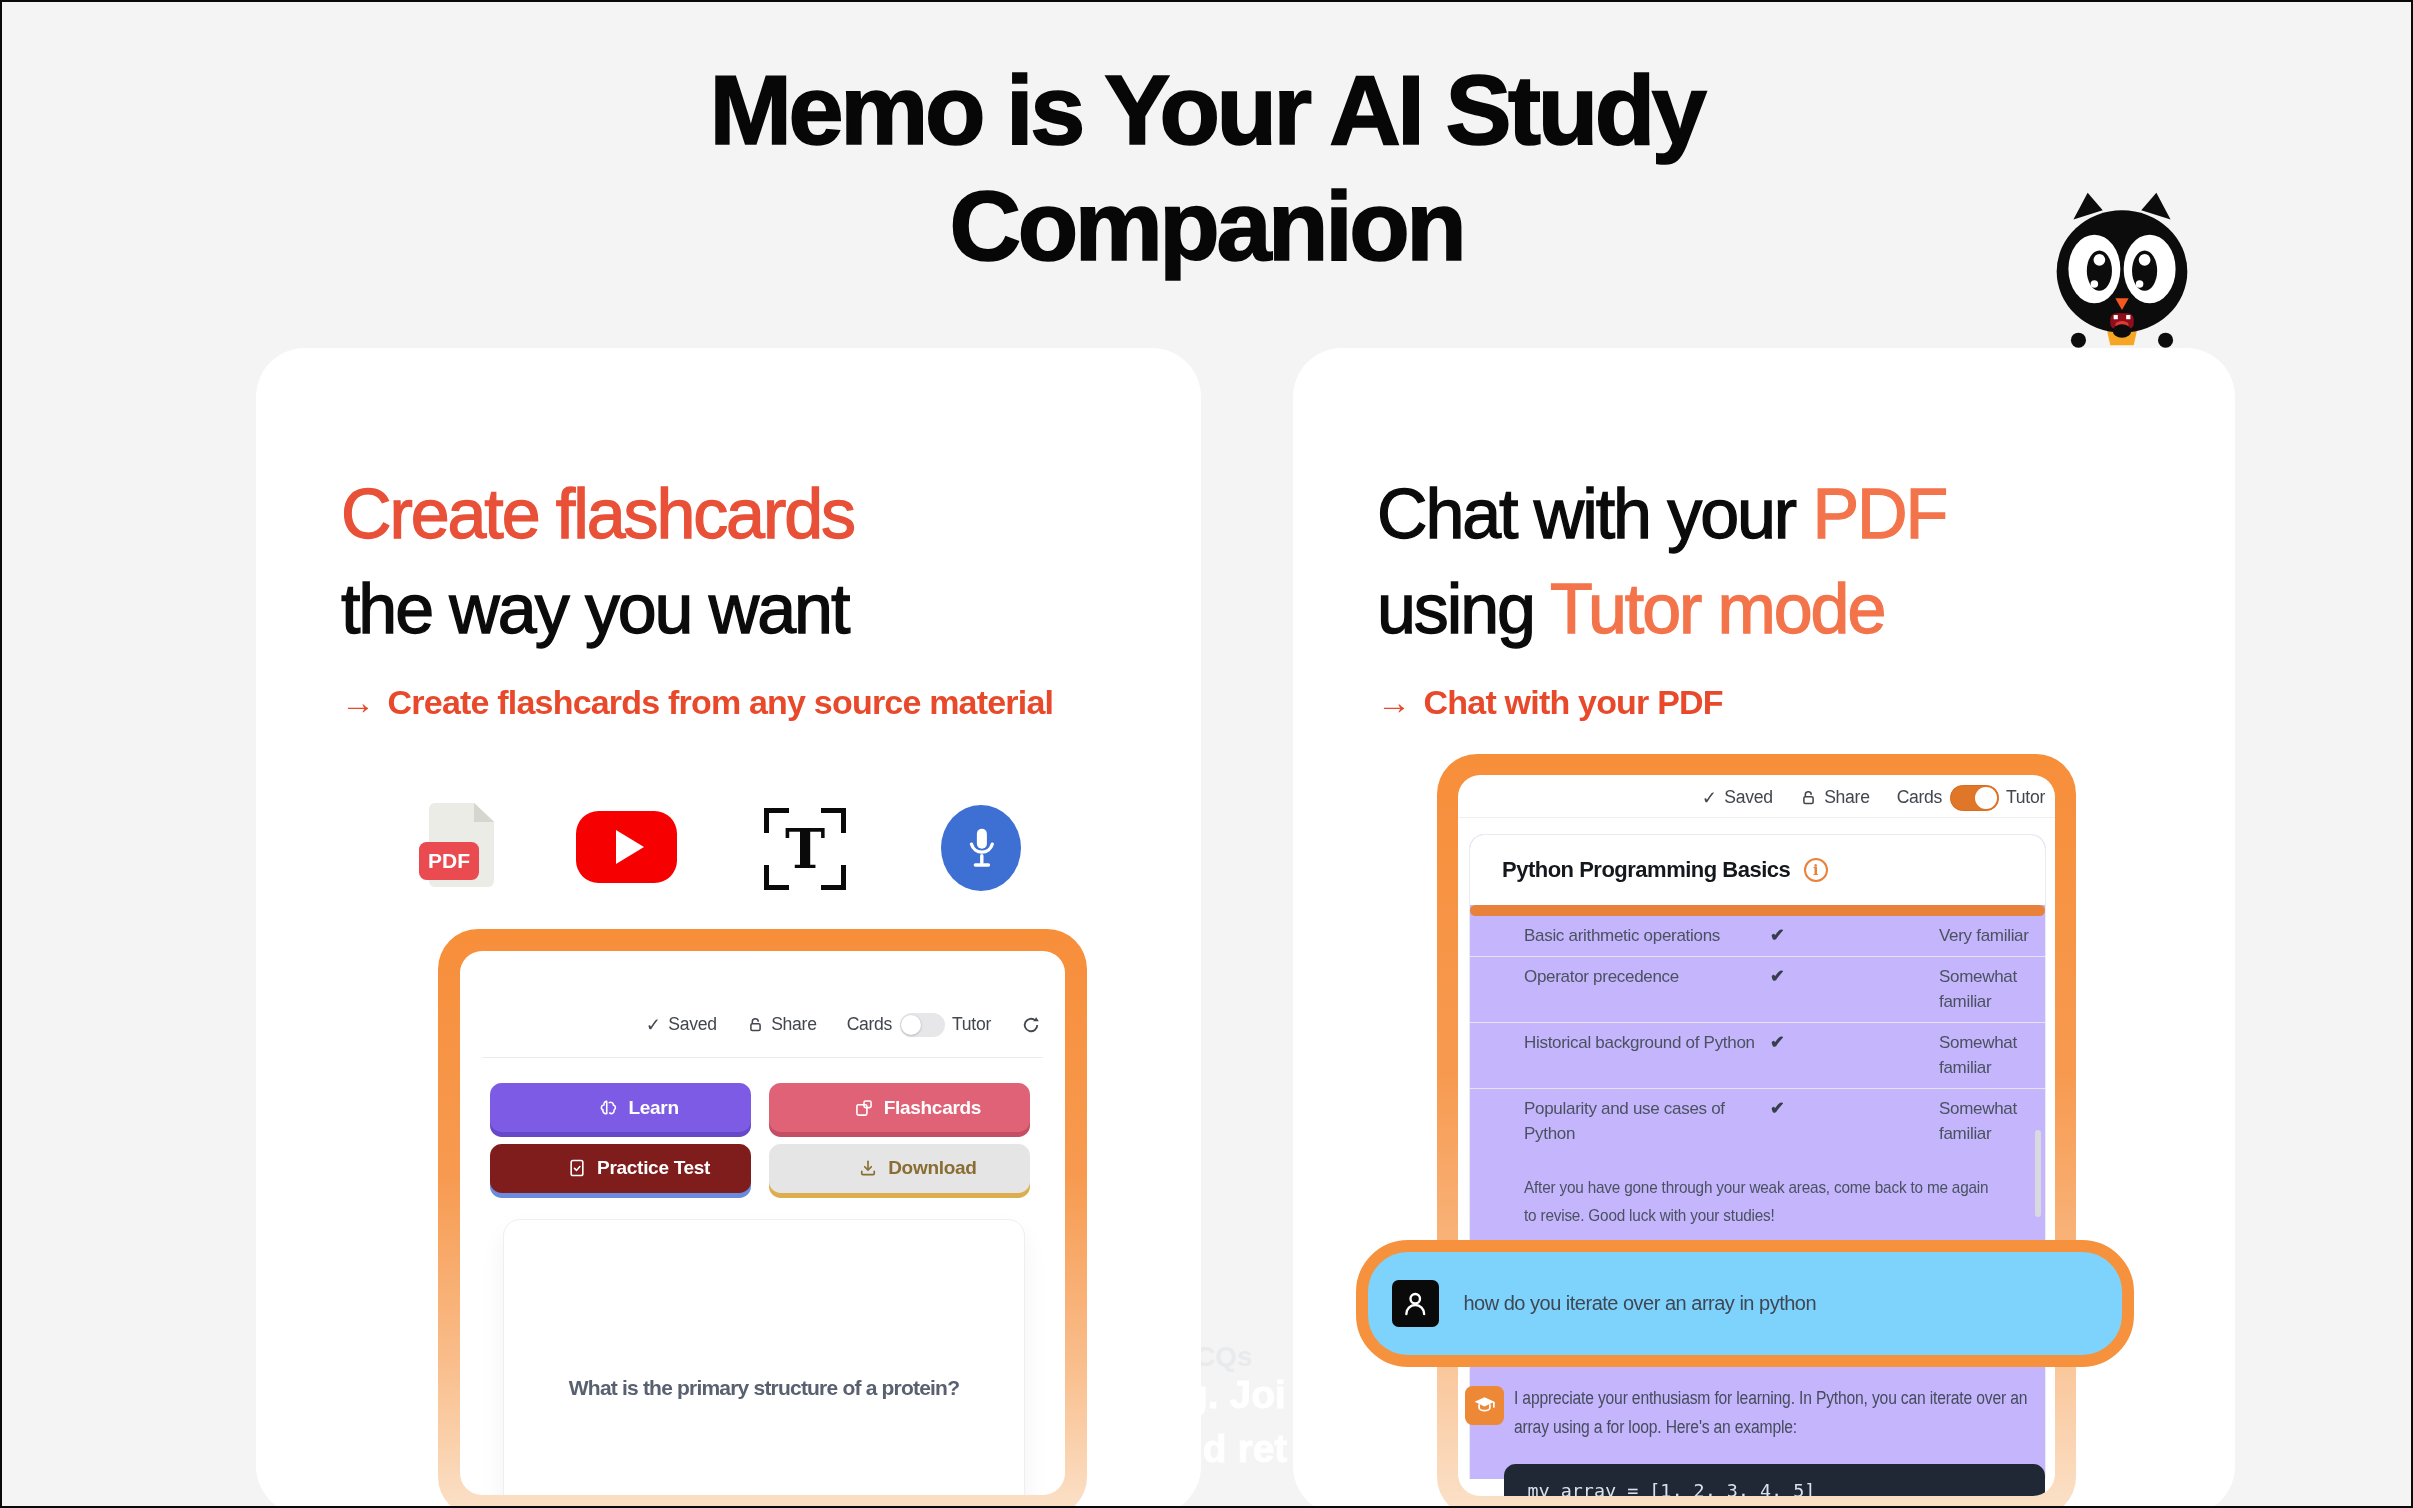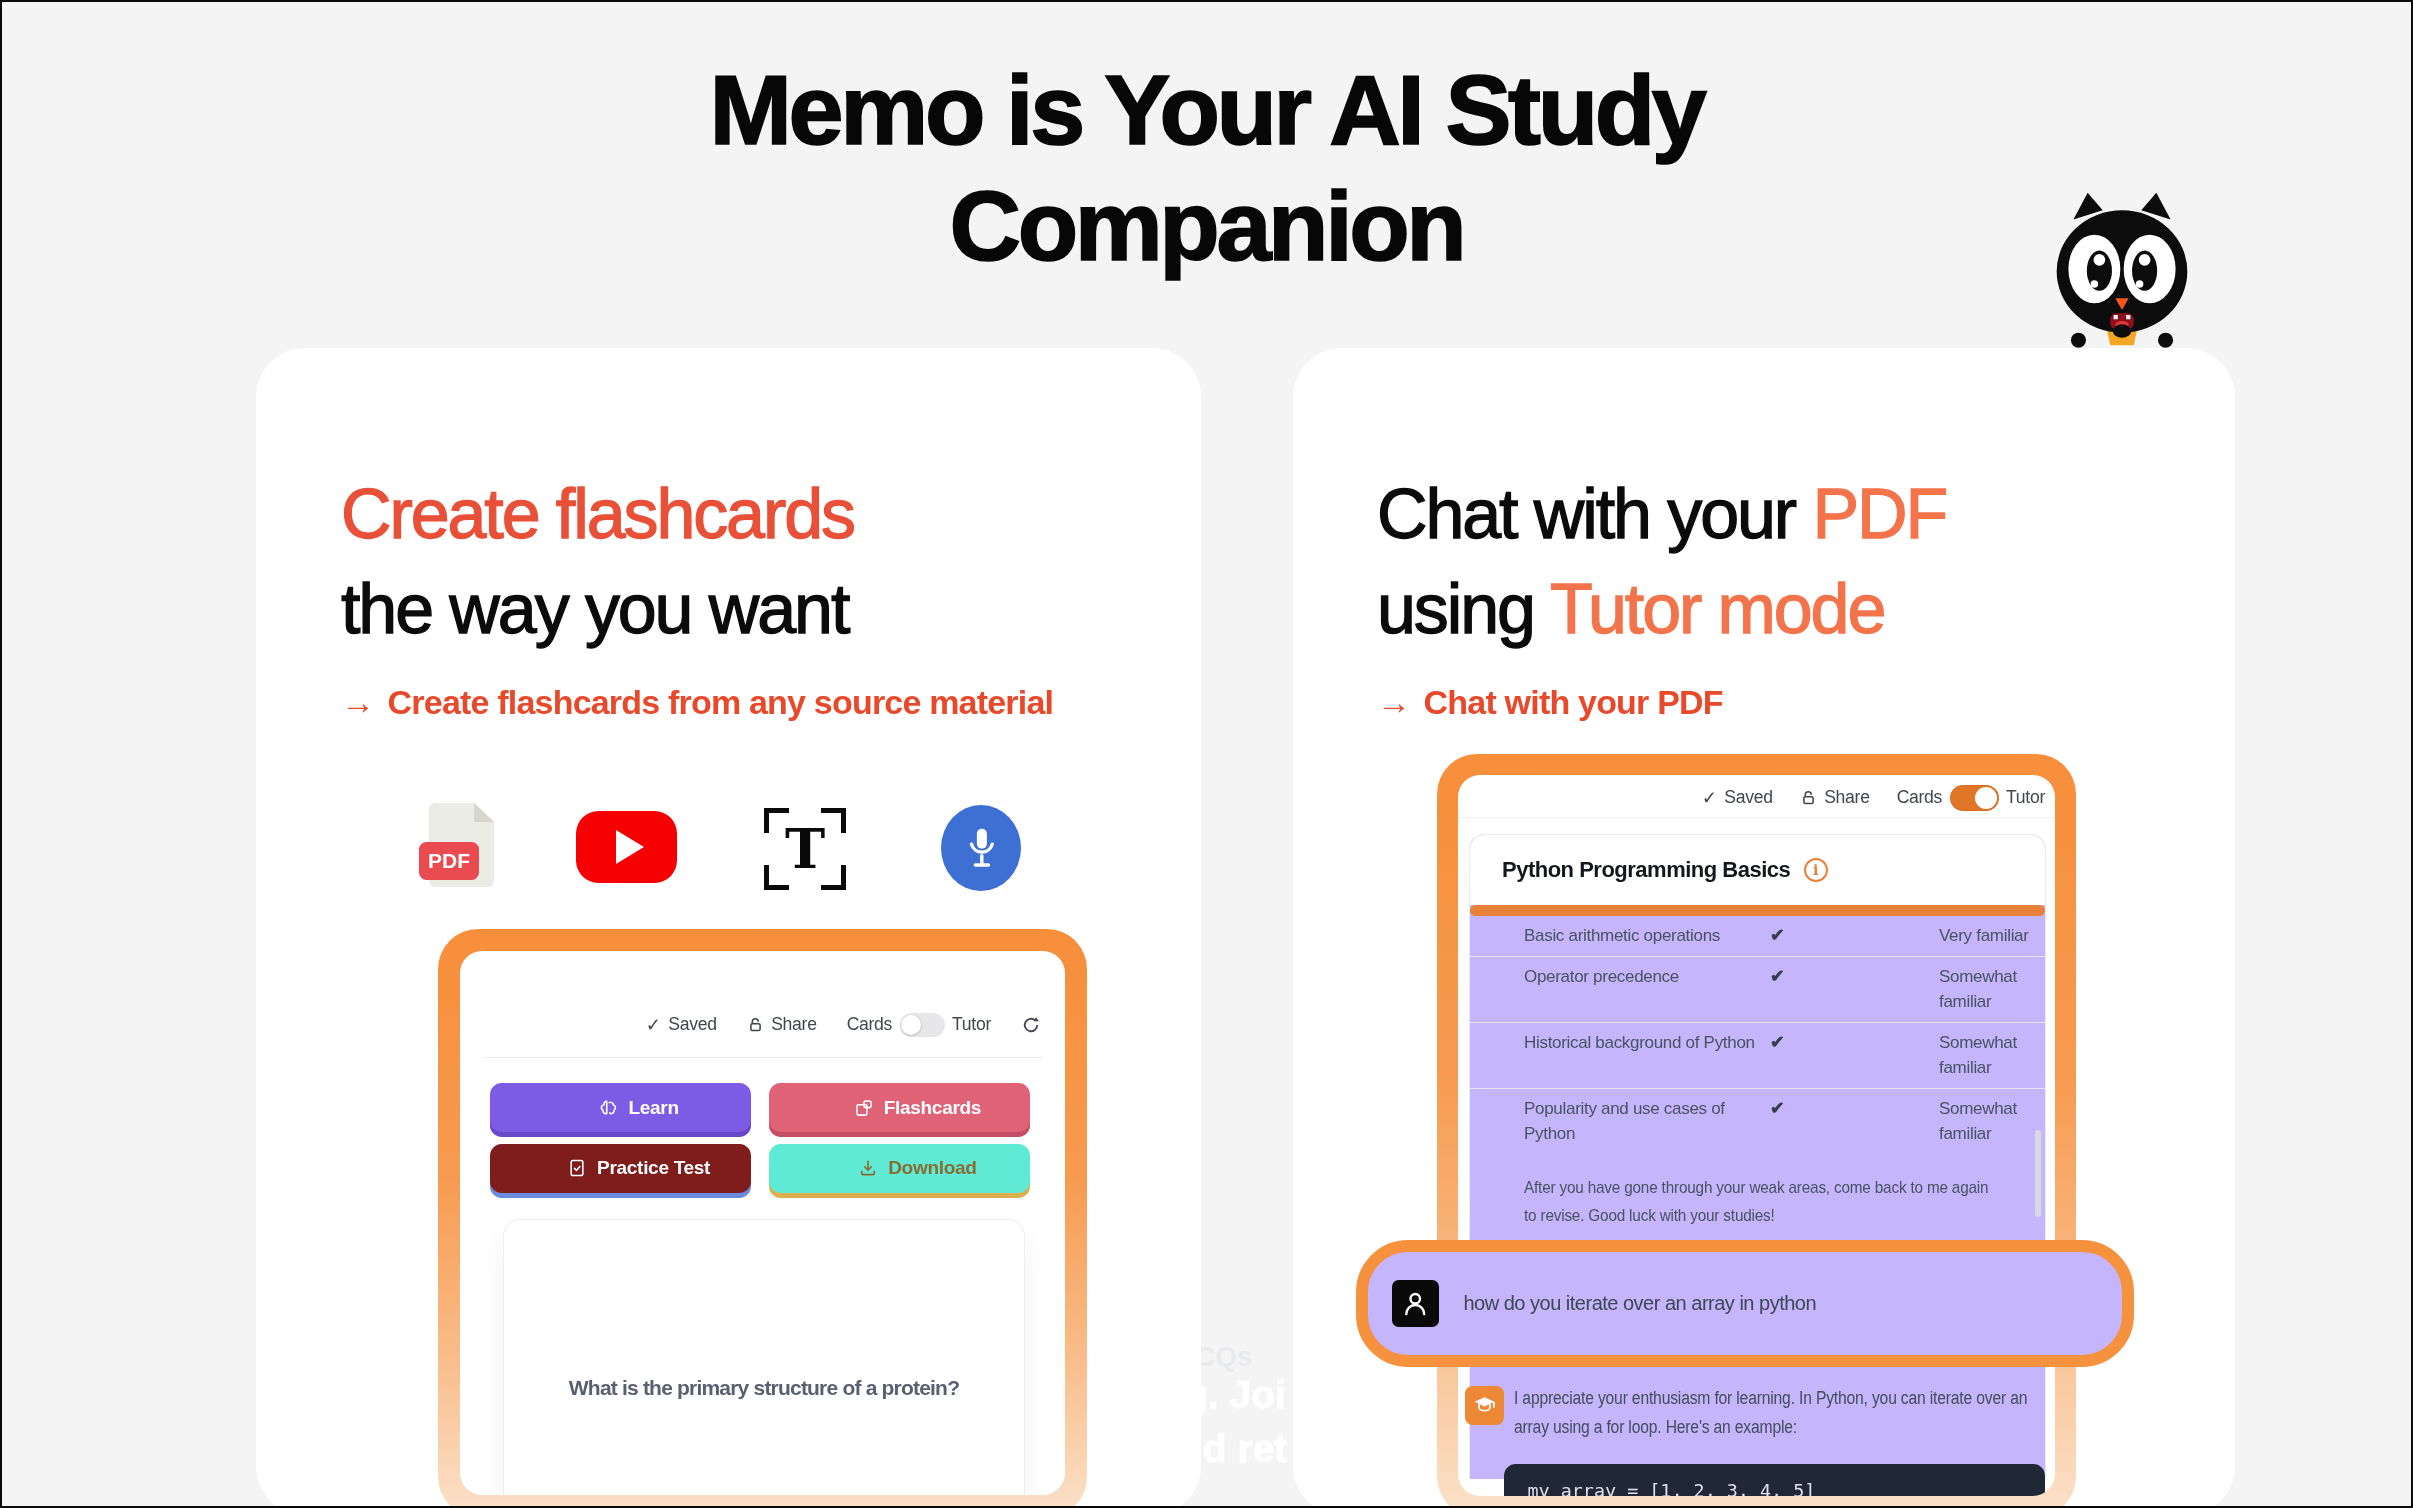--- a/index.html
+++ b/index.html
@@ -72,21 +72,21 @@
   .mdiv-left{top:106px;}
   .mdiv-right{top:42px;left:0;right:0;background:#EFEFF1;}
   
   .btns{position:absolute;left:30px;right:35px;top:132px;display:grid;
         grid-template-columns:1fr 1fr;gap:11.7px 17.6px;}
   .btn{height:49px;border-radius:11.7px;display:flex;align-items:center;justify-content:center;
        gap:10px;font-size:19px;font-weight:700;color:#fff;letter-spacing:-0.3px;padding-left:36px;}
   .btn.learn{background:#7D5BE5;box-shadow:0 5px 0 #6748C8;}
   .btn.flash{background:#E06277;box-shadow:0 5px 0 #C44E63;}
   .btn.practice{background:#7f1d1d;box-shadow:0 5px 0 #6A8BDE;}
-  .btn.download{background:#5eead4;box-shadow:0 5px 0 #DCAE4E;color:#8A6D33;}
+  .btn.download{background:#e5e5e5;box-shadow:0 5px 0 #DCAE4E;color:#8A6D33;}
   .flashcard{position:absolute;left:43px;top:268px;width:520px;height:329px;background:#fff;
              border:1.7px solid #EFEFF1;border-radius:17px;box-shadow:0 13.4px 27px rgba(20,24,40,.05);}
   .fq{position:absolute;left:0;right:0;top:156px;text-align:center;font-size:21px;font-weight:600;
       letter-spacing:-0.8px;color:#596070;}
   
   .panel{position:absolute;left:11px;top:59px;width:577px;height:645px;background:#c4b5fd;
          border:0.8px solid #EBECEF;border-bottom:none;border-radius:15px 15px 0 0;box-sizing:border-box;}
   .phead{height:70px;background:#fff;border-radius:14.2px 14.2px 0 0;display:flex;align-items:center;
          padding-left:32px;gap:13.4px;}
   .ptitle{font-size:22px;font-weight:800;letter-spacing:-0.5px;color:#14171C;}
@@ -107,21 +107,21 @@
   .sbar{position:absolute;right:4.2px;top:295px;width:5.9px;height:87px;background:#D8DADF;border-radius:3.4px;}
   .ai-row{position:absolute;top:549px;left:0;right:0;}
   .ai-avatar{position:absolute;left:-5px;top:1.7px;width:39px;height:39px;background:#ED8936;
              border-radius:7.5px;display:flex;align-items:center;justify-content:center;}
   .ai-text{margin-left:44px;width:610px;transform:scaleX(.87);transform-origin:left top;
            font-size:18px;line-height:29px;color:#454C5A;letter-spacing:-0.2px;}
   .codeblock{position:absolute;left:34px;top:629px;width:541px;height:109px;background:#202836;
              border-radius:11.7px;padding:13.4px 0 0 23.5px;box-sizing:border-box;
              font-family:"DejaVu Sans Mono",monospace;font-size:18.4px;line-height:28px;color:#DBE0EA;}
   
-  .callout{position:absolute;left:63px;top:892px;width:778px;height:127px;background:#c4b5fd;
+  .callout{position:absolute;left:63px;top:892px;width:778px;height:127px;background:#7dd3fc;
            border:12.6px solid #F6923E;border-radius:52px;z-index:6;box-sizing:border-box;
            display:flex;align-items:center;padding-left:23.5px;gap:25px;}
   .user-avatar{width:47px;height:47px;background:#0A0A0A;border-radius:6.7px;display:flex;
                align-items:center;justify-content:center;flex:none;}
   .chat-text{font-size:20px;color:#3F4654;letter-spacing:-0.5px;}
   
   .mascot{position:absolute;left:2053px;top:189px;width:134px;height:161px;z-index:3;}
 </style>
 </head>
 <body>

